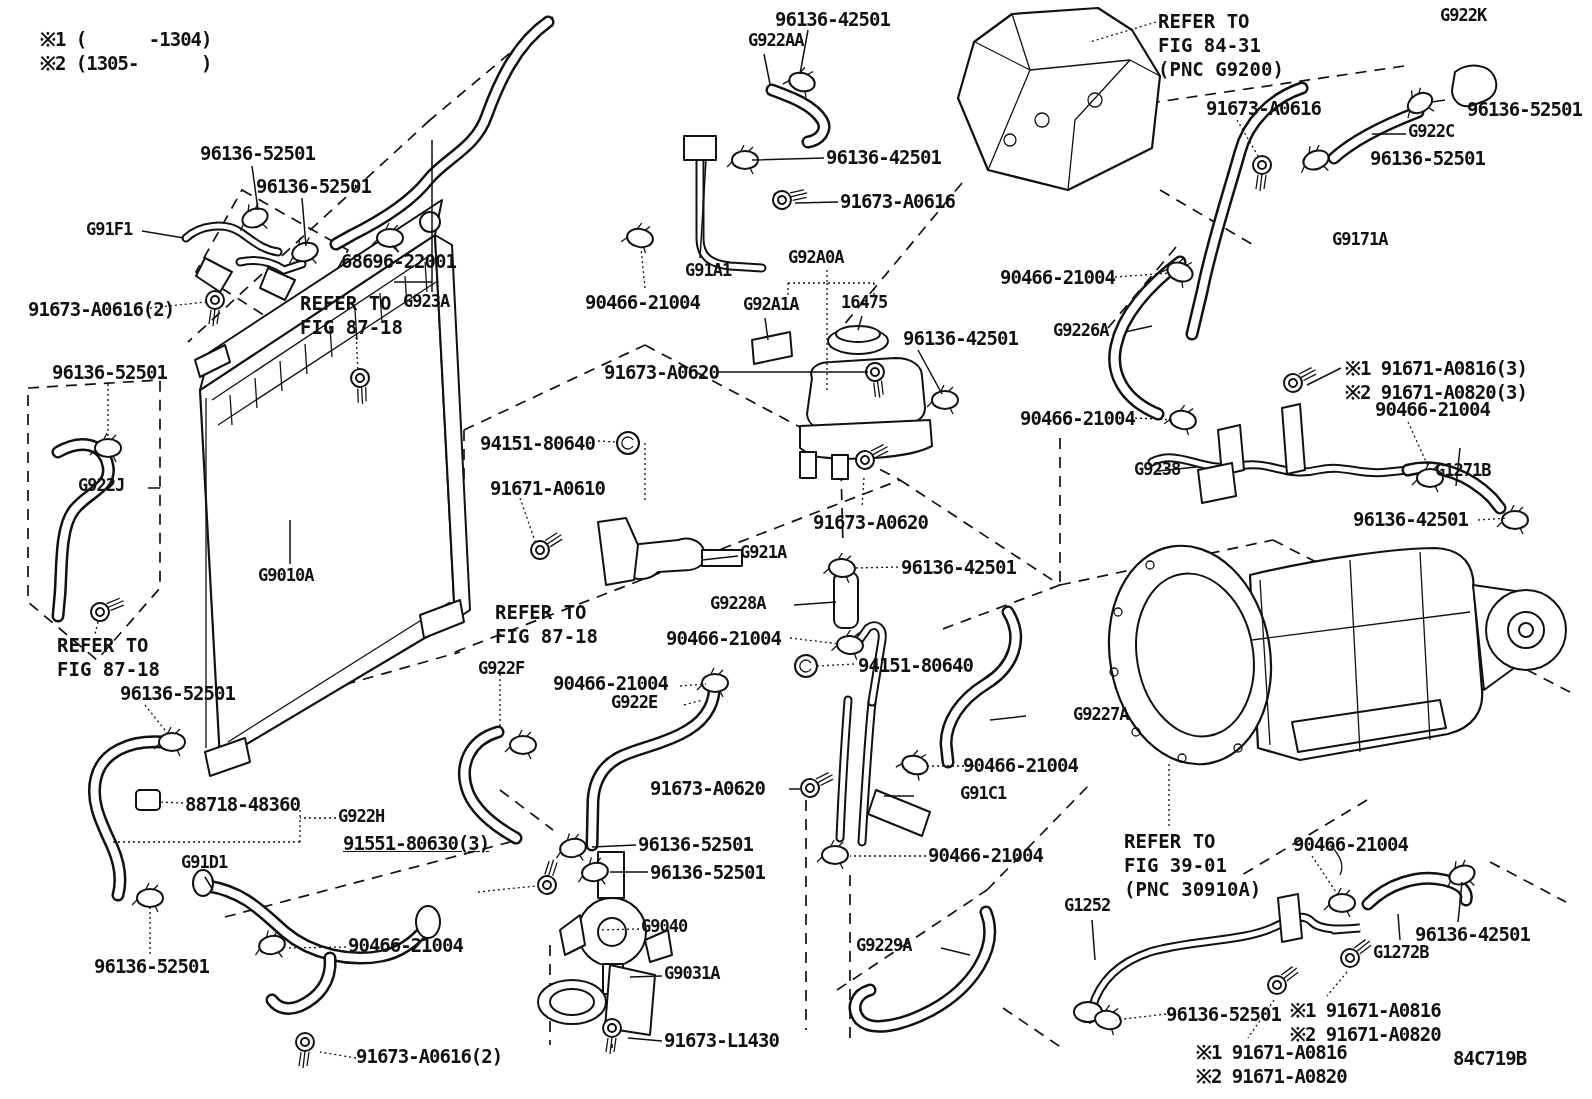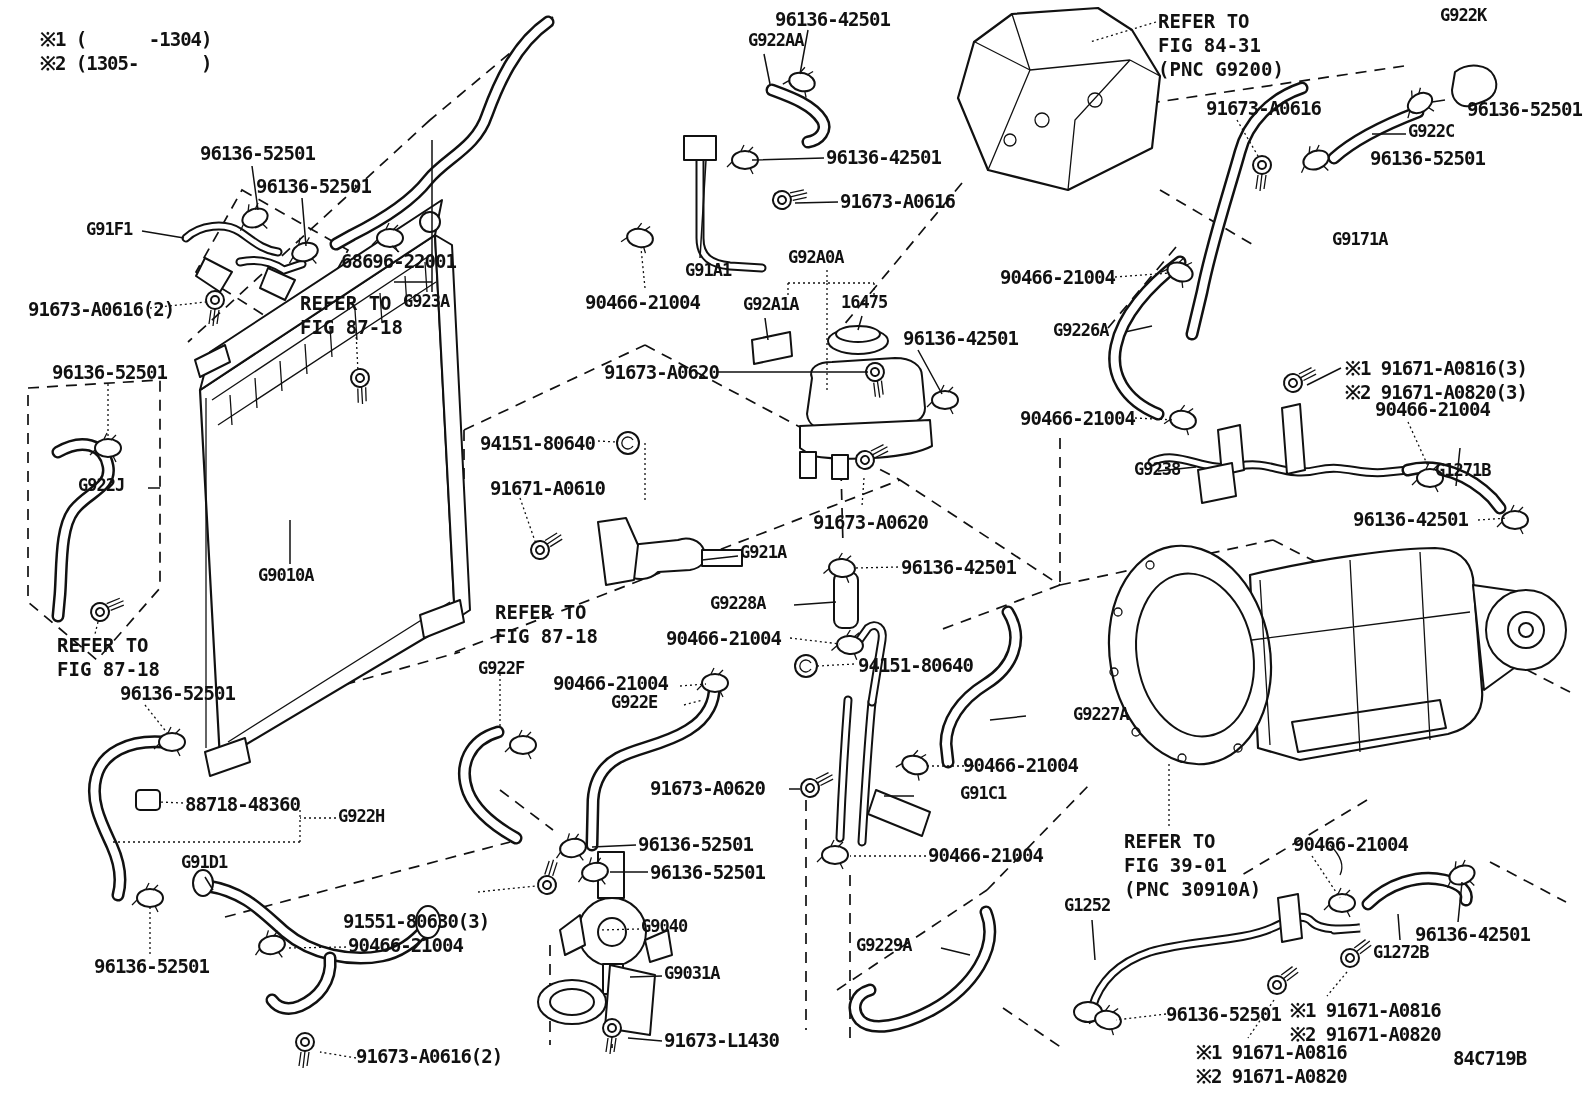--- a/index.html
+++ b/index.html
@@ -380,21 +380,21 @@
       <div class="lbl s-c" style="left: 1026px; top: 704px; margin-left: 47px;">G9227A</div>
       <div class="lbl s-n" style="left: 650px; top: 777px;">91673-A0620</div>
       <div class="lbl s-n" style="left: 963px; top: 754px;">90466-21004</div>
       <div class="lbl s-c" style="left: 960px; top: 783px;">G91C1</div>
       <div class="lbl s-n" style="left: 638px; top: 833px;">96136-52501</div>
       <div class="lbl s-n" style="left: 650px; top: 861px;">96136-52501</div>
       <div class="lbl s-n" style="left: 928px; top: 844px;">90466-21004</div>
       <div class="lbl s-n" style="left: 185px; top: 793px;">88718-48360</div>
       <div class="lbl s-c" style="left: 338px; top: 806px;">G922H</div>
       <div class="lbl s-c" style="left: 181px; top: 852px;">G91D1</div>
-      <div class="lbl s-n" style="left: 343px; top: 910px;">91551-80630(3)</div>
+      <div class="lbl s-n" style="left: 343px; top: 832px; text-decoration: underline;">91551-80630(3)</div>
       <div class="lbl s-n" style="left: 348px; top: 934px;">90466-21004</div>
       <div class="lbl s-n" style="left: 94px; top: 955px;">96136-52501</div>
       <div class="lbl s-n" style="left: 356px; top: 1045px;">91673-A0616(2)</div>
       <div class="lbl s-c" style="left: 641px; top: 916px;">G9040</div>
       <div class="lbl s-c" style="left: 856px; top: 935px;">G9229A</div>
       <div class="lbl s-c" style="left: 664px; top: 963px;">G9031A</div>
       <div class="lbl s-n" style="left: 664px; top: 1029px;">91673-L1430</div>
       <div class="lbl s-r" style="left: 1124px; top: 830px;">REFER TO
 FIG 39-01
 (PNC 30910A)</div>

